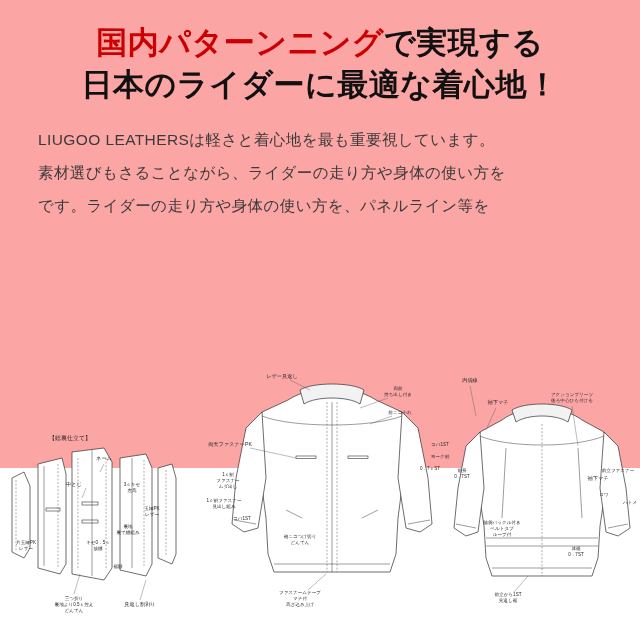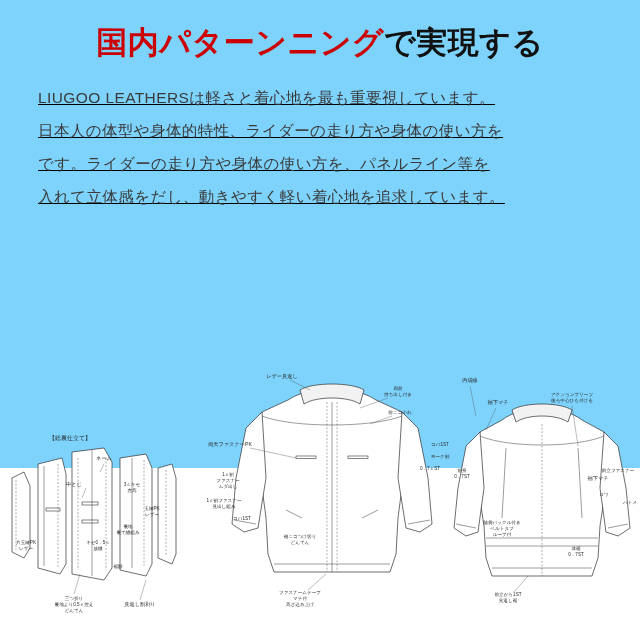--- a/index.html
+++ b/index.html
@@ -11,21 +11,21 @@
     width: 640px;
     height: 640px;
     font-family: "Liberation Sans", sans-serif;
     overflow: hidden;
     position: relative;
   }
   .page {
     width: 640px;
     height: 468px;
     position: relative;
-    background: #7dd3fc;
+    background: #fca5a5;
     box-sizing: border-box;
   }
 
   
   .headline {
     padding: 22px 18px 4px 18px;
     text-align: center;
   }
   .headline-line {
     font-size: 31px;
@@ -33,21 +33,20 @@
     line-height: 1.36;
     letter-spacing: 0.5px;
     white-space: nowrap;
   }
   .hl-red { color: #cc0000; }
   .hl-black { color: #111111; }
 
   
   .body-copy {
     padding: 14px 36px 0 38px;
-    text-decoration: underline;
   }
   .body-line {
     font-size: 15.5px;
     color: #3a3a3a;
     line-height: 2.12;
     letter-spacing: 0.4px;
     white-space: nowrap;
   }
 
   
@@ -111,27 +110,27 @@
 </style>
 </head>
 <body>
 
 <div class="page">
 
   <div class="headline">
     <div class="headline-line">
       <span class="hl-red">国内パターンニング</span><span class="hl-black">で実現する</span>
     </div>
+    <div class="headline-line hl-black">日本のライダーに最適な着心地！</div>
   </div>
 
   <div class="body-copy">
     <div class="body-line">LIUGOO LEATHERSは軽さと着心地を最も重要視しています。</div>
-    <div class="body-line">日本人の体型や身体的特性、ライダーの走り方や身体の使い方を</div>
+    <div class="body-line">素材選びもさることながら、ライダーの走り方や身体の使い方を</div>
     <div class="body-line">です。ライダーの走り方や身体の使い方を、パネルライン等を</div>
-    <div class="body-line">入れて立体感をだし、動きやすく軽い着心地を追求しています。</div>
   </div>
 
   <div class="diagram">
     <svg width="640" height="272" viewBox="0 0 640 272" xmlns="http://www.w3.org/2000/svg">
 
       <g>
         <text class="dtitle" x="70" y="72" text-anchor="middle">【総裏仕立て】</text>
 
         <path class="garment" d="M12,110 L24,104 L30,118 L30,180 L24,190 L12,184 Z"></path>
         <path class="seam-dash" d="M16,112 L16,182"></path>

